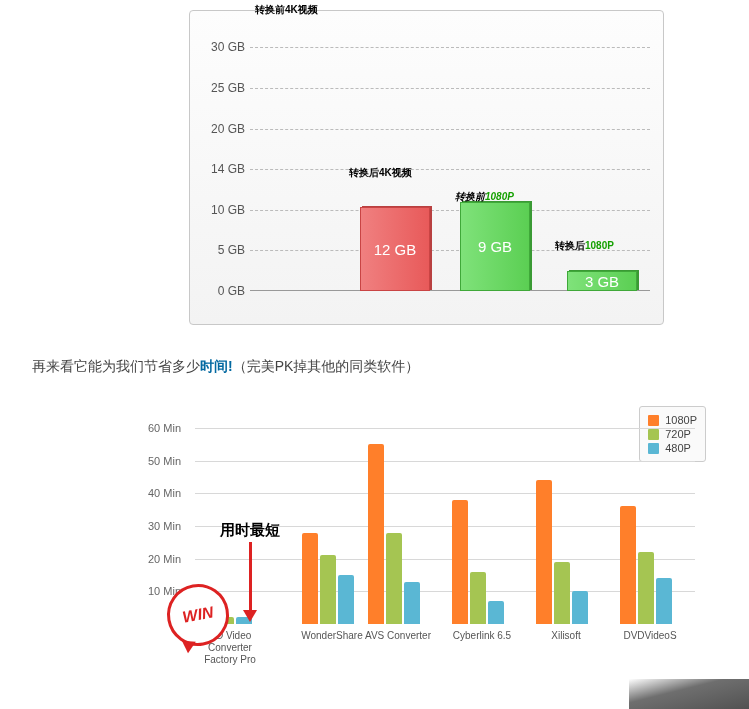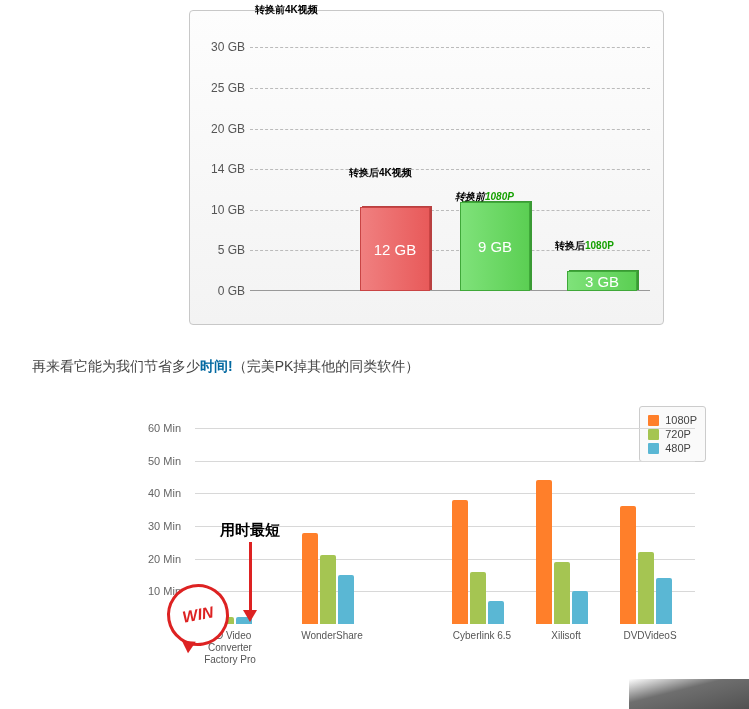--- a/index.html
+++ b/index.html
@@ -296,20 +296,26 @@
           <div class="c2-bar g" style="height: 6.53333px;"></div>
           <div class="c2-bar b" style="height: 6.53333px;"></div>
           <div class="c2-catlabel">HD Video Converter Factory Pro</div>
         </div>
         <div class="c2-group" style="left: 78px; margin-left: 29px;">
           <div class="c2-bar o" style="height: 91.4667px;"></div>
           <div class="c2-bar g" style="height: 68.6px;"></div>
           <div class="c2-bar b" style="height: 49px;"></div>
           <div class="c2-catlabel">WonderShare</div>
         </div>
+        <div class="c2-group" style="left: 173px;">
+          <div class="c2-bar o" style="height: 179.667px;"></div>
+          <div class="c2-bar g" style="height: 91.4667px;"></div>
+          <div class="c2-bar b" style="height: 42.4667px;"></div>
+          <div class="c2-catlabel">AVS Converter</div>
+        </div>
         <div class="c2-group" style="left: 257px;">
           <div class="c2-bar o" style="height: 124.133px;"></div>
           <div class="c2-bar g" style="height: 52.2667px;"></div>
           <div class="c2-bar b" style="height: 22.8667px;"></div>
           <div class="c2-catlabel">Cyberlink 6.5</div>
         </div>
         <div class="c2-group" style="left: 341px;">
           <div class="c2-bar o" style="height: 143.733px;"></div>
           <div class="c2-bar g" style="height: 62.0667px;"></div>
           <div class="c2-bar b" style="height: 32.6667px;"></div>

